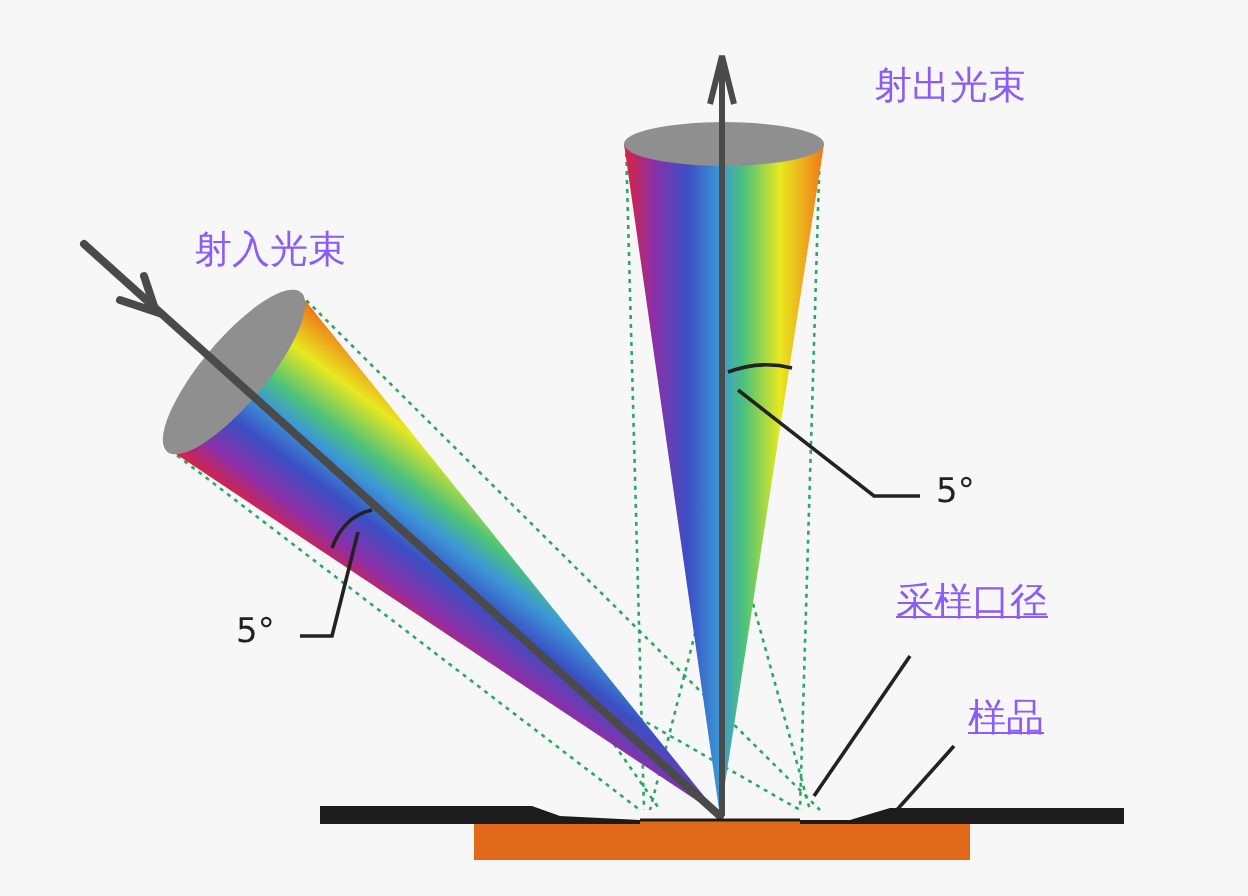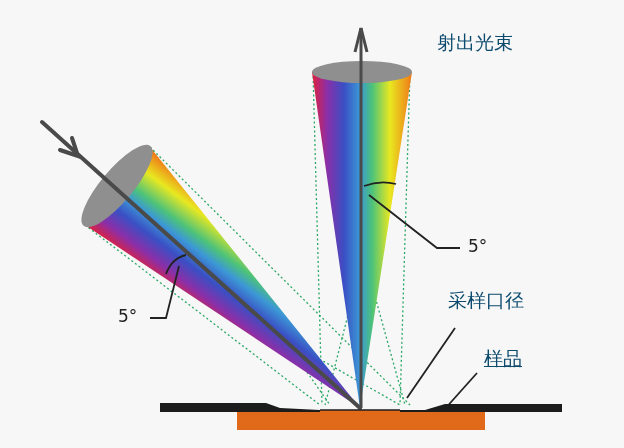--- a/index.html
+++ b/index.html
@@ -1,18 +1,18 @@
 <!DOCTYPE html>
 <html><head>
 <meta charset="utf-8">
 <style>
   html, body { margin: 0; padding: 0; background: #f7f7f7; }
   #stage { position: relative; width: 624px; height: 448px; overflow: hidden; background: #f7f7f7; font-family: "DejaVu Sans", sans-serif; }
   svg { position: absolute; left: 0; top: 0; }
-  .lbl { position: absolute; color: #0c4a6e; font-size: 19px; white-space: nowrap; }
+  .lbl { position: absolute; color: #8b5cf6; font-size: 19px; white-space: nowrap; }
   .deg { position: absolute; color: #222; font-size: 17px; white-space: nowrap; }
 </style>
 </head>
 <body>
 
 <div id="stage">
   <svg width="624" height="448" viewBox="0 0 624 448">
     <defs>
       <linearGradient id="gOut" x1="312" y1="0" x2="412" y2="0" gradientUnits="userSpaceOnUse">
         <stop offset="0" stop-color="#e0213a"></stop>
@@ -72,18 +72,19 @@
       <polyline points="369,195 437,248 460,248"></polyline>
       <line x1="407" y1="398" x2="455" y2="328"></line>
       <line x1="435" y1="420" x2="477" y2="373"></line>
     </g>
 
     <rect x="237" y="410" width="248" height="20" fill="#e06a1a"></rect>
     <path d="M160 403 L266 403 L280 408 L320 410 L320 412 L160 412 Z M400 410 L425 410 L445 404 L562 404 L562 412 L400 412 Z" fill="#1c1c1c"></path>
     <line x1="320" y1="410" x2="400" y2="410" stroke="#1c1c1c" stroke-width="1.5"></line>
   </svg>
 
+  <div class="lbl" style="left:97px;top:112px;">射入光束</div>
   <div class="lbl" style="left:437px;top:30px;">射出光束</div>
   <div class="deg" style="left:118px;top:306px;">5°</div>
   <div class="deg" style="left:468px;top:236px;">5°</div>
-  <div class="lbl" style="left:448px;top:288px;">采样口径</div>
+  <div class="lbl" style="left:448px;top:288px;text-decoration:underline;">采样口径</div>
   <div class="lbl" style="left:484px;top:346px;text-decoration:underline;">样品</div>
 </div>
 
 </body></html>

